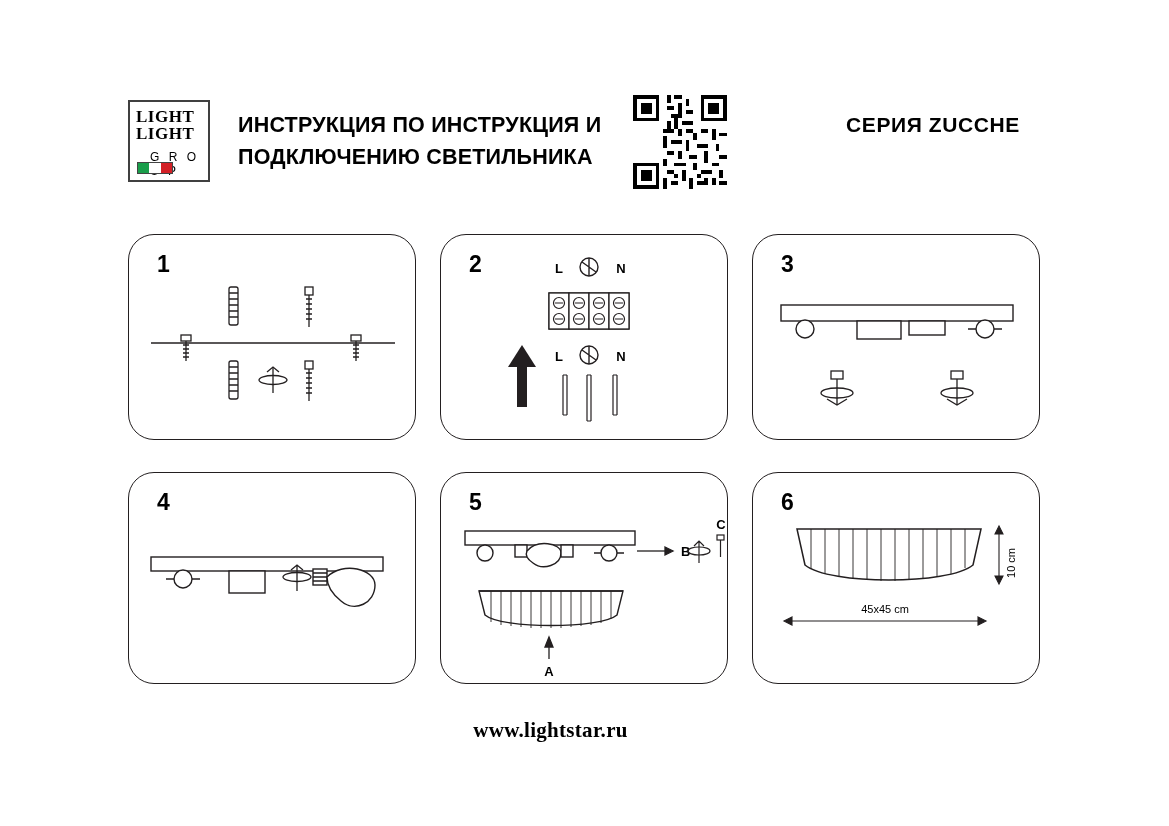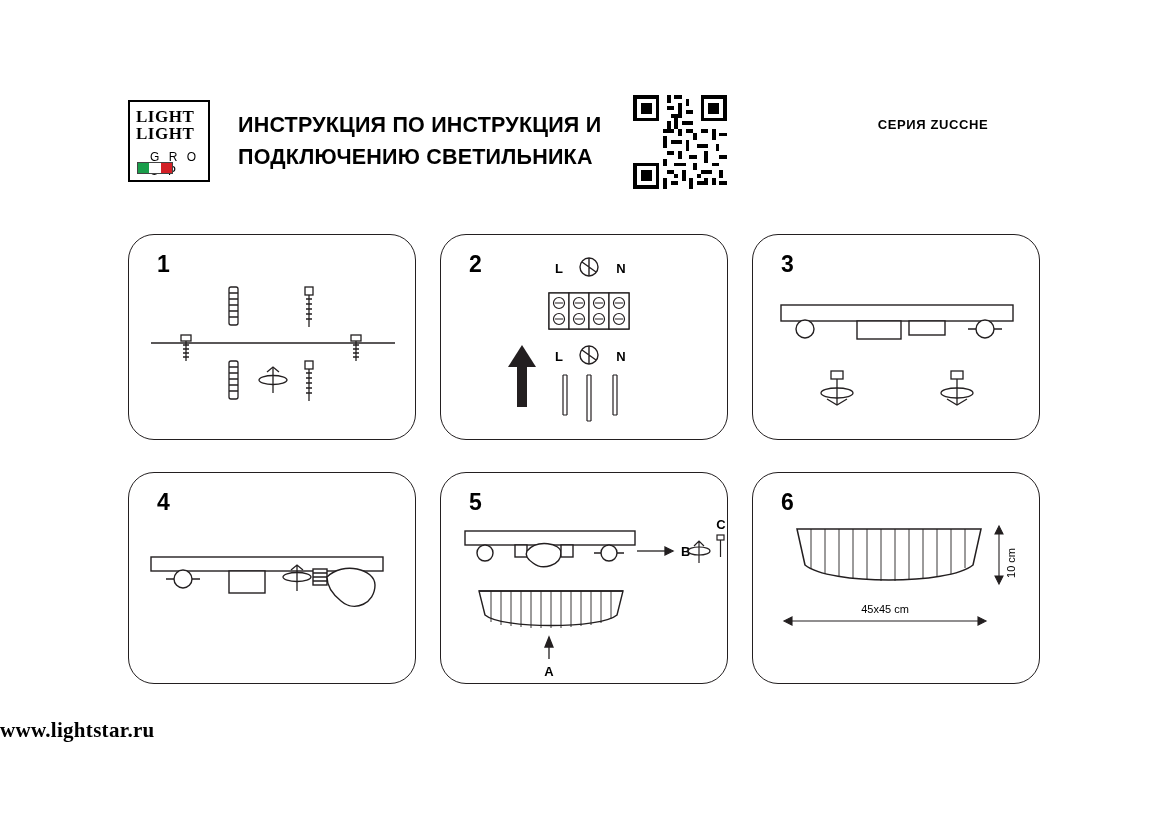--- a/index.html
+++ b/index.html
@@ -24,21 +24,21 @@
   
   .header {
     position: absolute;
     left: 128px; top: 95px;
     width: 915px; height: 100px;
   }
   .logo-box {
     position: absolute;
     left: 0; top: 5px;
     width: 82px; height: 82px;
-    border: 2px solid #000000;
+    border: 2px solid #404040;
     background: #fff;
   }
   .logo-text {
     position: absolute;
     left: 6px; top: 6px;
     font-family: "Liberation Serif", serif;
     font-weight: bold;
     font-size: 17px;
     line-height: 17px;
     letter-spacing: .5px;
@@ -78,21 +78,21 @@
   .qr svg { display: block; }
 
   .series-block {
     position: absolute;
     left: 690px; top: 14px;
     width: 230px;
     text-align: center;
   }
   .series-block .line {
     font-weight: bold;
-    font-size: 13px;
+    font-size: 21px;
     line-height: 32px;
     letter-spacing: .6px;
     white-space: nowrap;
   }
 
   
   .panel {
     position: absolute;
     border: 1.6px solid #231f20;
     border-radius: 26px;
@@ -111,20 +111,21 @@
   .p5 { left: 440px;  top: 472px; width: 288px; height: 212px; }
   .p6 { left: 752px;  top: 472px; width: 288px; height: 212px; }
 
   .art { position: absolute; left: 0; top: 0; width: 100%; height: 100%; }
   .art svg { display: block; }
 
   .site {
     position: absolute;
     left: 0; top: 718px;
     width: 1169px;
+    text-align: center;
     padding-right: 68px;
     font-family: "Liberation Serif", serif;
     font-weight: bold;
     font-size: 21px;
     letter-spacing: .3px;
   }
   .site span { color: #000; }
 
   .lbl { font-family: "Liberation Sans", sans-serif; font-size: 13px; font-weight: bold; }
 </style>

